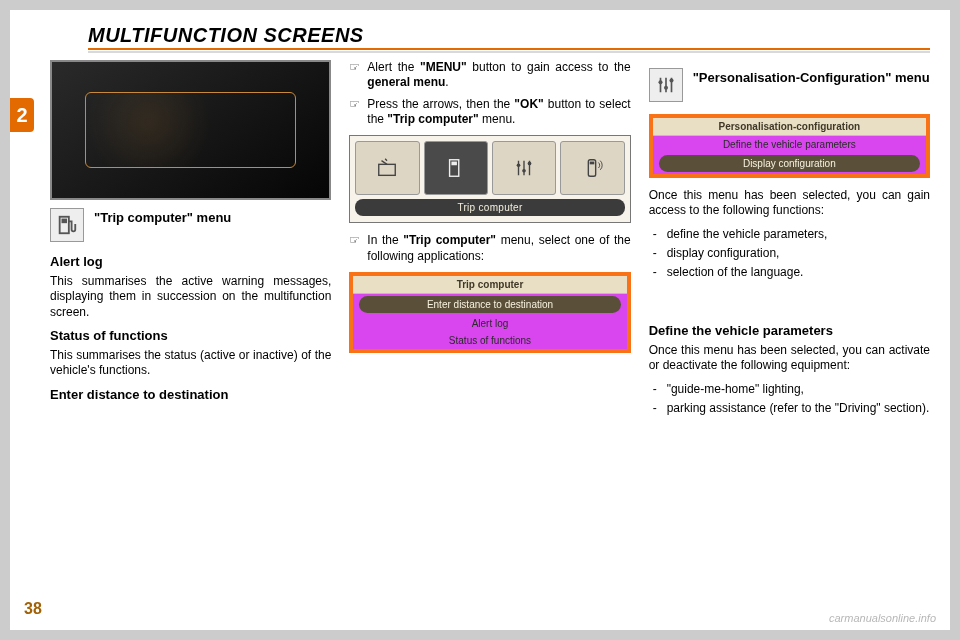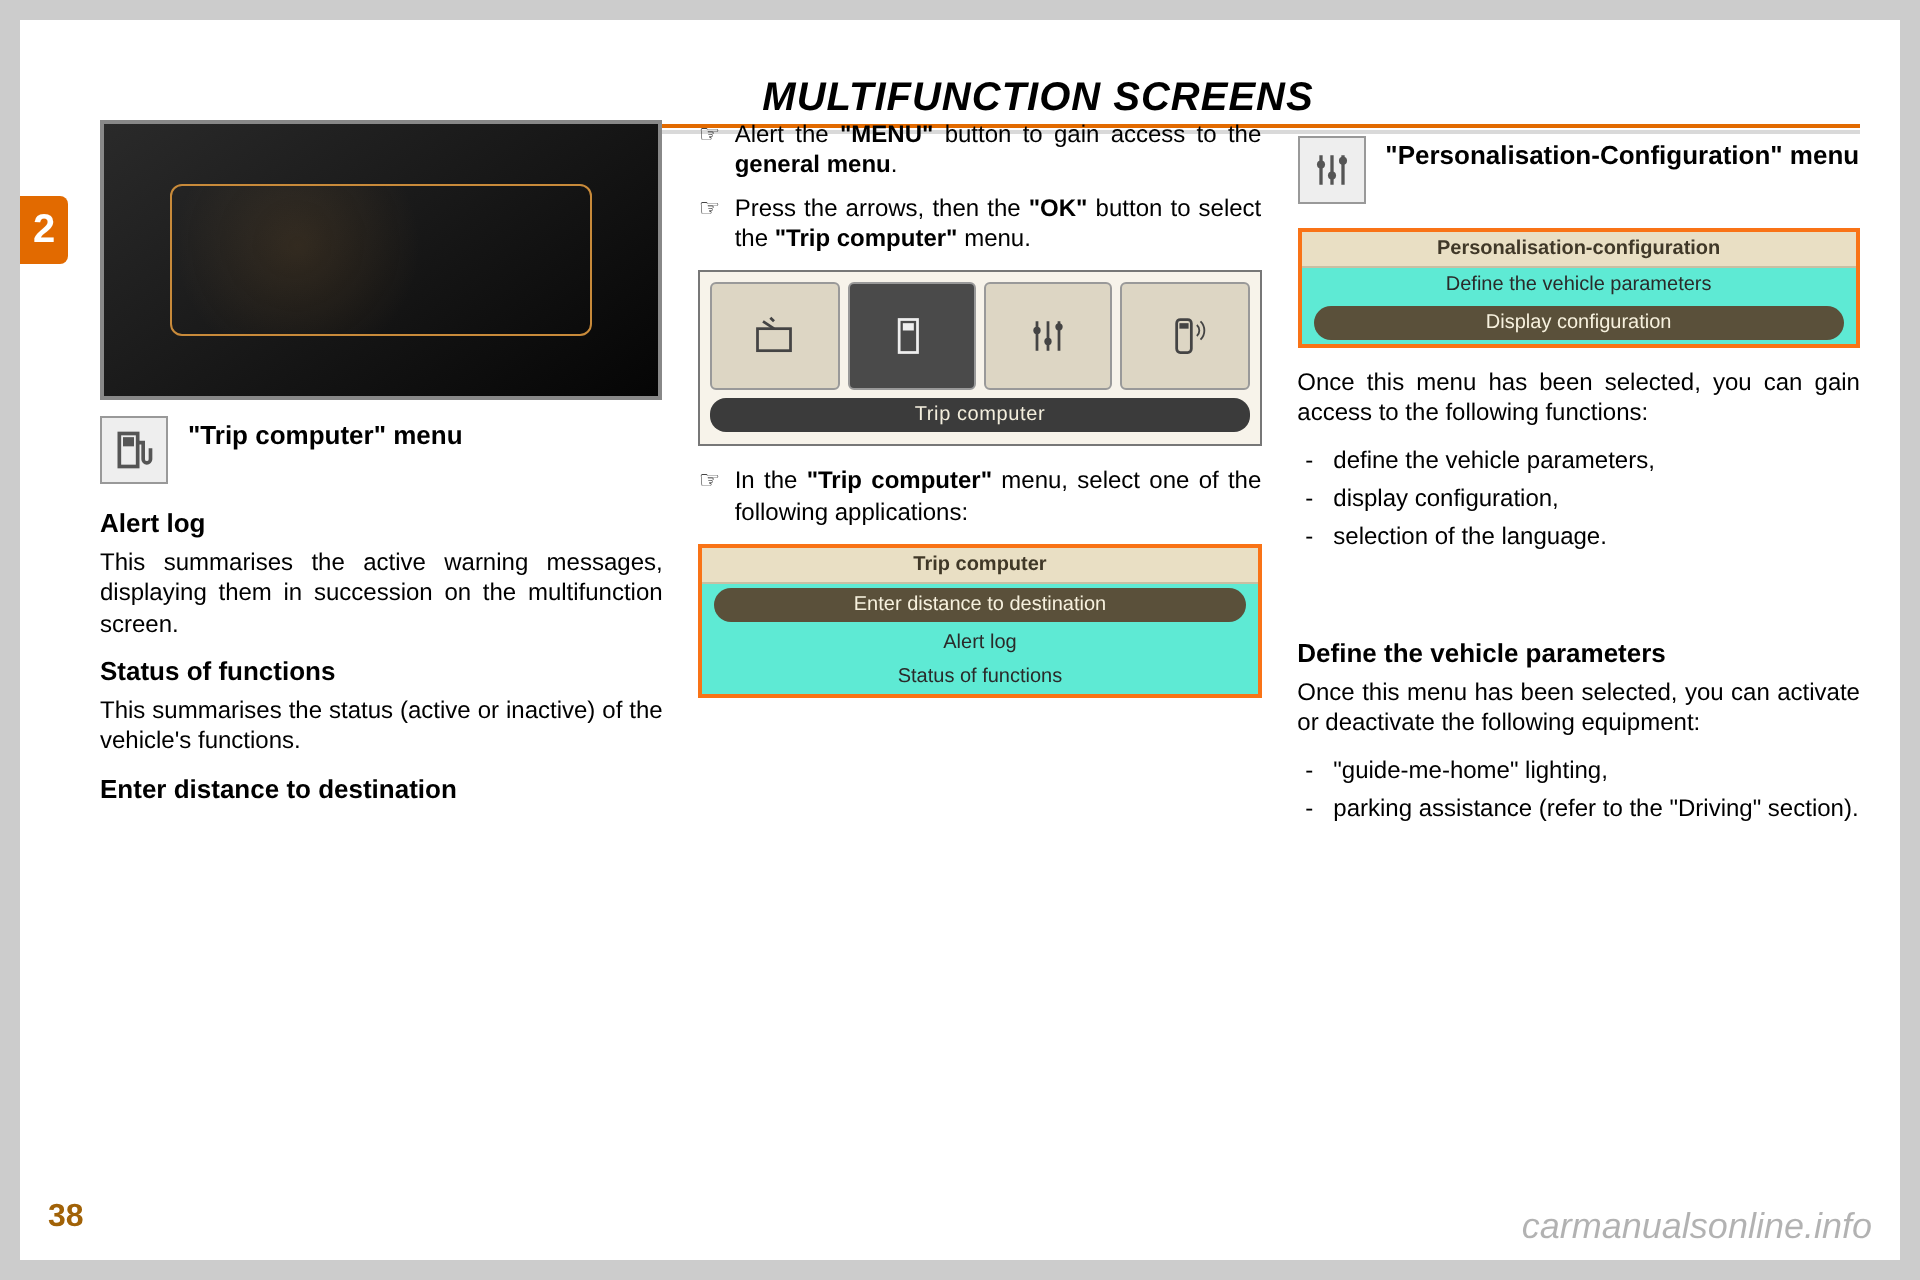--- a/index.html
+++ b/index.html
@@ -13,22 +13,22 @@
   }
   .page {
     position: absolute;
     left: 10px; top: 10px;
     width: 940px; height: 620px;
     background: #fff;
   }
   
   .header {
     position: absolute;
-    left: 78px; top: 28px;
-    right: 0; height: 26px; text-align: center;
+    left: 78px; top: 14px;
+    right: 0; height: 26px;
   }
   .header-title {
     font-size: 20px;
     font-weight: bold;
     font-style: italic;
     color: #000;
     letter-spacing: 0.5px;
   }
   .header-line {
     position: absolute;
@@ -57,21 +57,21 @@
     position: absolute;
     left: 14px; bottom: 12px;
     font-size: 16px;
     font-weight: bold;
     color: #a16207;
   }
   
   .watermark {
     position: absolute;
     right: 14px; bottom: 6px;
-    font-size: 18px;
+    font-size: 11px;
     color: rgba(0,0,0,0.3);
     font-style: italic;
   }
   
   .columns {
     position: absolute;
     left: 40px; right: 20px;
     top: 50px; bottom: 40px;
     display: flex;
     gap: 18px;
@@ -145,22 +145,22 @@
     font-size:10px;
     display:flex; align-items:center; justify-content:center;
     border-radius:8px;
     font-family: "Verdana", sans-serif;
     letter-spacing:0.3px;
   }
 
   
   .menuB {
     width:100%;
-    border:2px solid #f97316;
-    background:#5eead4;
+    border:4px solid #f97316;
+    background:#d946ef;
     margin:6px 16px 10px 0;
     font-family: "Verdana", sans-serif;
     font-size:10px;
   }
   .menuB .title {
     background:#e9dfc4;
     text-align:center;
     padding:3px 0;
     font-weight:bold;
     color:#403828;

